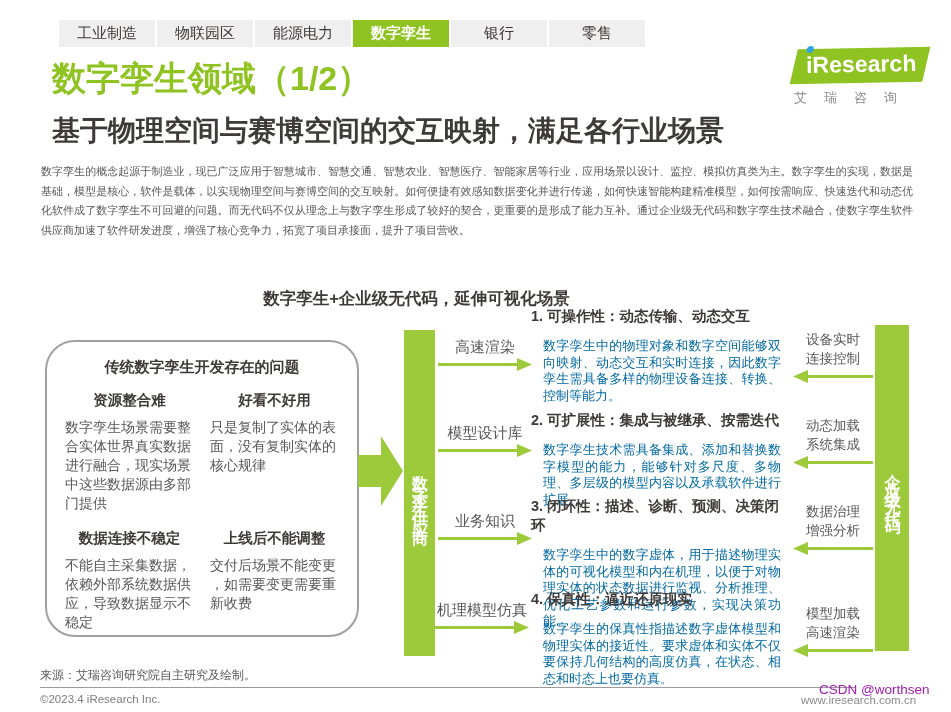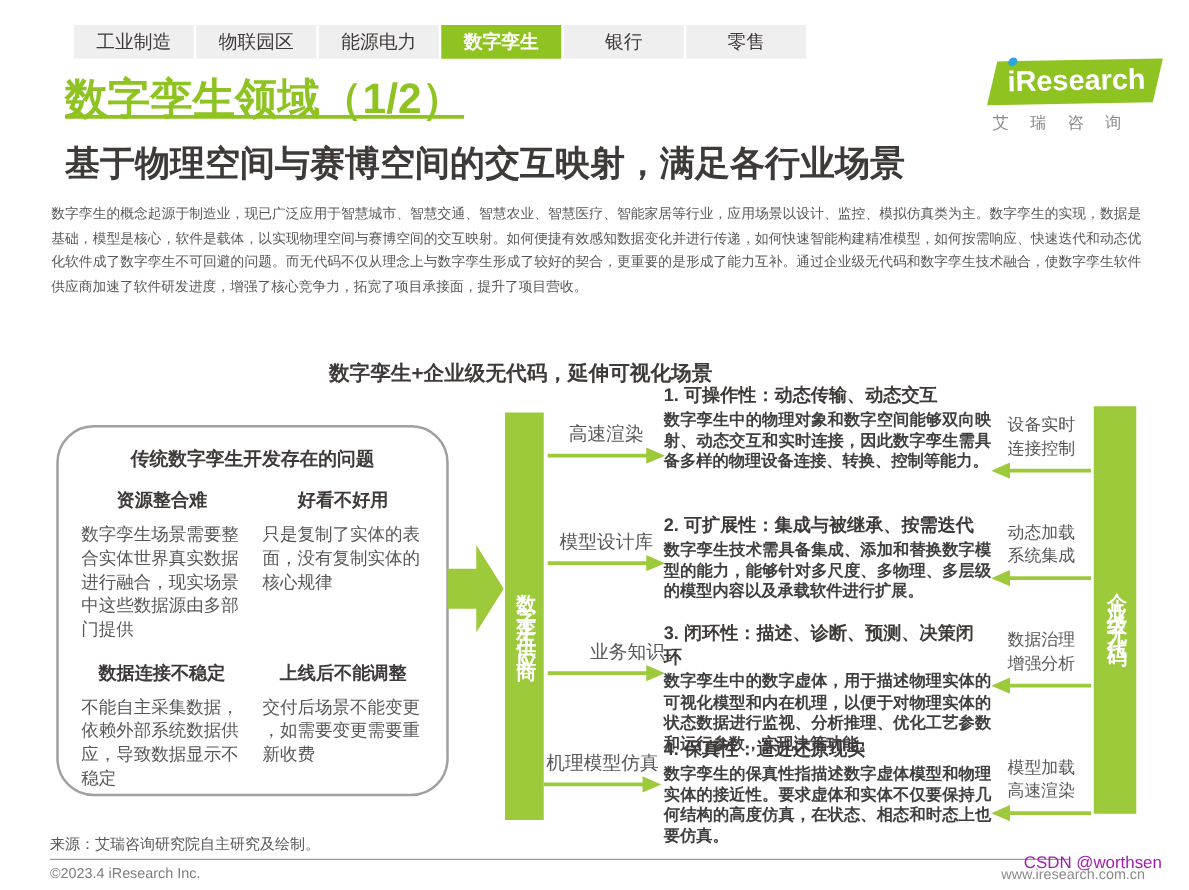--- a/index.html
+++ b/index.html
@@ -13,21 +13,21 @@
   
   .logo{position:absolute;left:794px;top:48px;width:146px;}
   .logo-badge{position:relative;background:#8fc321;transform:skewX(-14deg) rotate(-1deg);
               padding:3px 10px 5px 12px;display:inline-block;}
   .logo-badge .txt{display:inline-block;transform:skewX(14deg);color:#fff;font-weight:bold;
                    font-size:23px;letter-spacing:0px;}
   .logo-dot{position:absolute;left:9px;top:-3px;width:7px;height:7px;border-radius:50%;
             background:#2ea7e0;}
   .logo-sub{margin-top:6px;color:#8a8a8a;font-size:13px;letter-spacing:17px;white-space:nowrap;}
   
-  .page-title{position:absolute;left:52px;top:56px;font-size:34px;font-weight:bold;color:#8fc321;text-decoration:underline;}
+  .page-title{position:absolute;left:52px;top:56px;font-size:34px;font-weight:bold;color:#8fc321;}
   .page-subtitle{position:absolute;left:52px;top:112px;font-size:28px;font-weight:bold;color:#3e3a39;}
   .intro{position:absolute;left:41px;top:162px;width:872px;font-size:11px;line-height:19.5px;
          color:#595757;text-align:justify;}
   .diagram-heading{position:absolute;left:0;top:288px;width:833px;text-align:center;
                    font-size:16.5px;font-weight:bold;color:#3e3a39;}
   
   .problems-box{position:absolute;left:45px;top:340px;width:314px;height:297px;
                 border:2px solid #9fa0a0;border-radius:30px;background:#fff;box-sizing:border-box;
                 padding:16px 18px 0 18px;}
   .problems-title{text-align:center;font-size:15px;font-weight:bold;color:#3e3a39;margin-bottom:14px;}
@@ -38,21 +38,21 @@
   .big-arrow{position:absolute;left:358px;top:436px;}
   .vbar{position:absolute;background:#9dca3b;display:flex;align-items:center;justify-content:center;}
   .vbar span{writing-mode:vertical-rl;color:#fff;font-size:16px;font-weight:bold;letter-spacing:9px;}
   .vbar.supplier{left:404px;top:330px;width:31px;height:326px;}
   .vbar.nocode{left:875px;top:325px;width:34px;height:326px;}
   .connector{position:absolute;width:94px;text-align:center;}
   .connector .lbl{font-size:15px;color:#595757;white-space:nowrap;}
   .connector svg{display:block;margin-top:1px;}
   .cap{position:absolute;left:531px;width:262px;}
   .cap h3{margin:0 0 2px 0;font-size:14.5px;color:#3e3a39;}
-  .cap p{margin:0;font-size:13px;line-height:16.5px;color:#404040;text-align:justify;font-weight:bold;}
+  .cap p{margin:12px;font-size:13px;line-height:16.5px;color:#0369a1;text-align:justify;}
   .rlabel{position:absolute;width:80px;text-align:center;}
   .rlabel .lbl{font-size:13.5px;line-height:19px;color:#595757;white-space:pre-line;}
   .rlabel svg{display:block;margin-top:2px;}
   
   .source-note{position:absolute;left:40px;top:667px;font-size:12px;color:#595757;}
   .footer-divider{position:absolute;left:40px;top:687px;width:816px;height:1px;background:#9b9b9b;}
   .footer-copy{position:absolute;left:40px;top:693px;font-size:11.5px;color:#7d7d7d;}
   .footer-site{position:absolute;left:801px;top:694px;font-size:11.5px;color:#8a8a8a;}
   .watermark{position:absolute;left:819px;top:682px;font-size:13.5px;color:#a21caf;}
 </style>
@@ -118,21 +118,21 @@
     <svg width="94" height="13" viewBox="0 0 94 13">
         <polygon points="0,5 79,5 79,0 94,6.5 79,13 79,8 0,8" fill="#9dca3b"></polygon>
       </svg>
   </div>
   <div class="connector" style="left:438px;top:424px;">
     <div class="lbl">模型设计库</div>
     <svg width="94" height="13" viewBox="0 0 94 13">
         <polygon points="0,5 79,5 79,0 94,6.5 79,13 79,8 0,8" fill="#9dca3b"></polygon>
       </svg>
   </div>
-  <div class="connector" style="left:438px;top:512px;text-align:right;">
+  <div class="connector" style="left:438px;top:512px;">
     <div class="lbl">业务知识</div>
     <svg width="94" height="13" viewBox="0 0 94 13">
         <polygon points="0,5 79,5 79,0 94,6.5 79,13 79,8 0,8" fill="#9dca3b"></polygon>
       </svg>
   </div>
   <div class="connector" style="left:435px;top:601px;">
     <div class="lbl">机理模型仿真</div>
     <svg width="94" height="13" viewBox="0 0 94 13">
         <polygon points="0,5 79,5 79,0 94,6.5 79,13 79,8 0,8" fill="#9dca3b"></polygon>
       </svg>

